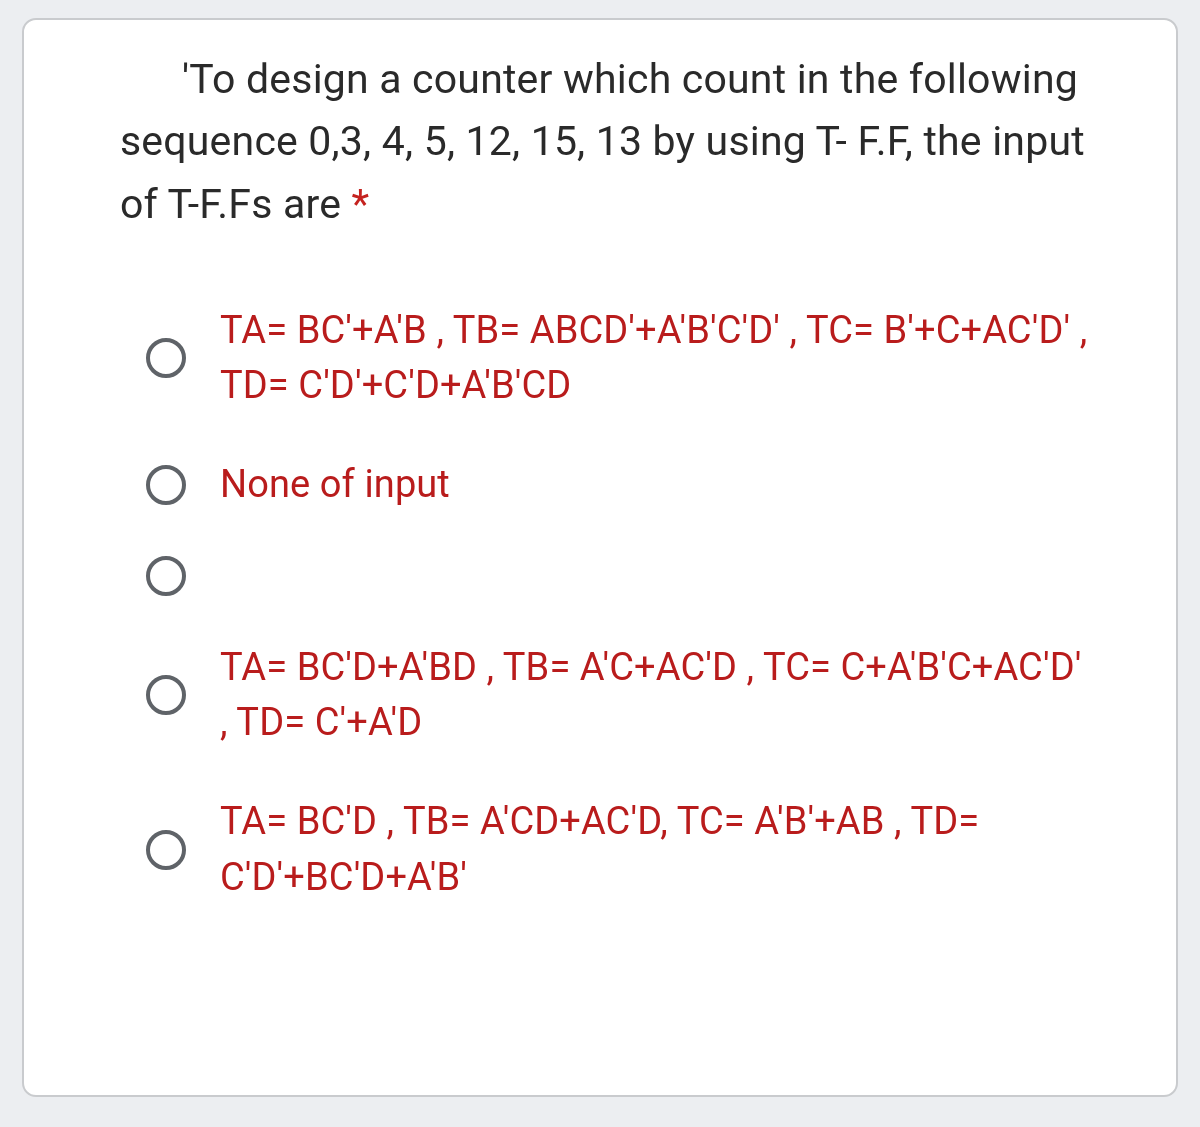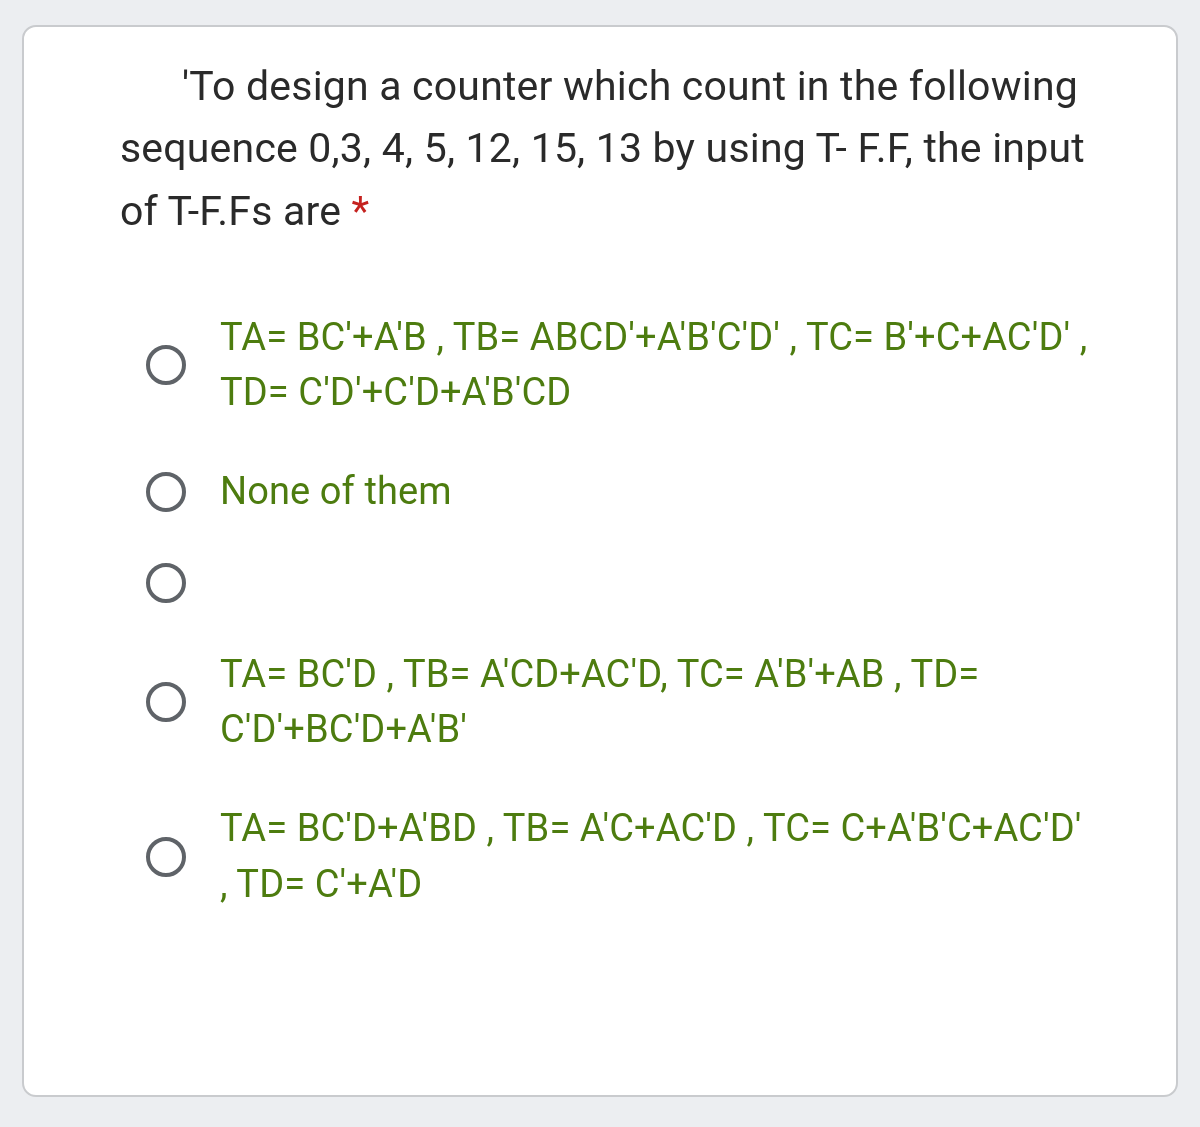--- a/index.html
+++ b/index.html
@@ -8,21 +8,21 @@
     width: 1200px;
     height: 1127px;
     background: #eceef1;
     font-family: "Roboto", "Helvetica Neue", Arial, sans-serif;
     color: #202124;
   }
   .page {
     box-sizing: border-box;
     width: 1200px;
     height: 1127px;
-    padding: 25px 22px 30px 22px;
+    padding: 18px 22px 30px 22px;
   }
   .card {
     background: #ffffff;
     border: 2px solid #c9cbce;
     border-radius: 14px;
     box-sizing: border-box;
     width: 100%;
     height: 100%;
     padding: 28px 80px 30px 96px;
     position: relative;
@@ -54,21 +54,21 @@
     width: 40px;
     height: 40px;
     border: 4px solid #5f6368;
     border-radius: 50%;
     box-sizing: border-box;
     background: #fff;
   }
   .option-label {
     font-size: 38px;
     line-height: 1.45;
-    color: #4d7c0f;
+    color: #b91c1c;
     letter-spacing: 0.1px;
   }
 </style>
 </head>
 <body>
 
 <div class="page">
   <div class="card">
 
     <p class="question">
@@ -77,33 +77,33 @@
 
     <div class="options">
 
       <div class="option">
         <span class="radio"></span>
         <span class="option-label">TA= BC'+A'B , TB= ABCD'+A'B'C'D' , TC= B'+C+AC'D' , TD= C'D'+C'D+A'B'CD</span>
       </div>
 
       <div class="option">
         <span class="radio"></span>
-        <span class="option-label">None of them</span>
+        <span class="option-label">None of input</span>
       </div>
 
       <div class="option">
         <span class="radio"></span>
       </div>
 
       <div class="option">
         <span class="radio"></span>
-        <span class="option-label">TA= BC'D , TB= A'CD+AC'D, TC= A'B'+AB , TD= C'D'+BC'D+A'B'</span>
+        <span class="option-label">TA= BC'D+A'BD , TB= A'C+AC'D , TC= C+A'B'C+AC'D' , TD= C'+A'D</span>
       </div>
 
       <div class="option">
         <span class="radio"></span>
-        <span class="option-label">TA= BC'D+A'BD , TB= A'C+AC'D , TC= C+A'B'C+AC'D' , TD= C'+A'D</span>
+        <span class="option-label">TA= BC'D , TB= A'CD+AC'D, TC= A'B'+AB , TD= C'D'+BC'D+A'B'</span>
       </div>
 
     </div>
 
   </div>
 </div>
 
 </body></html>

